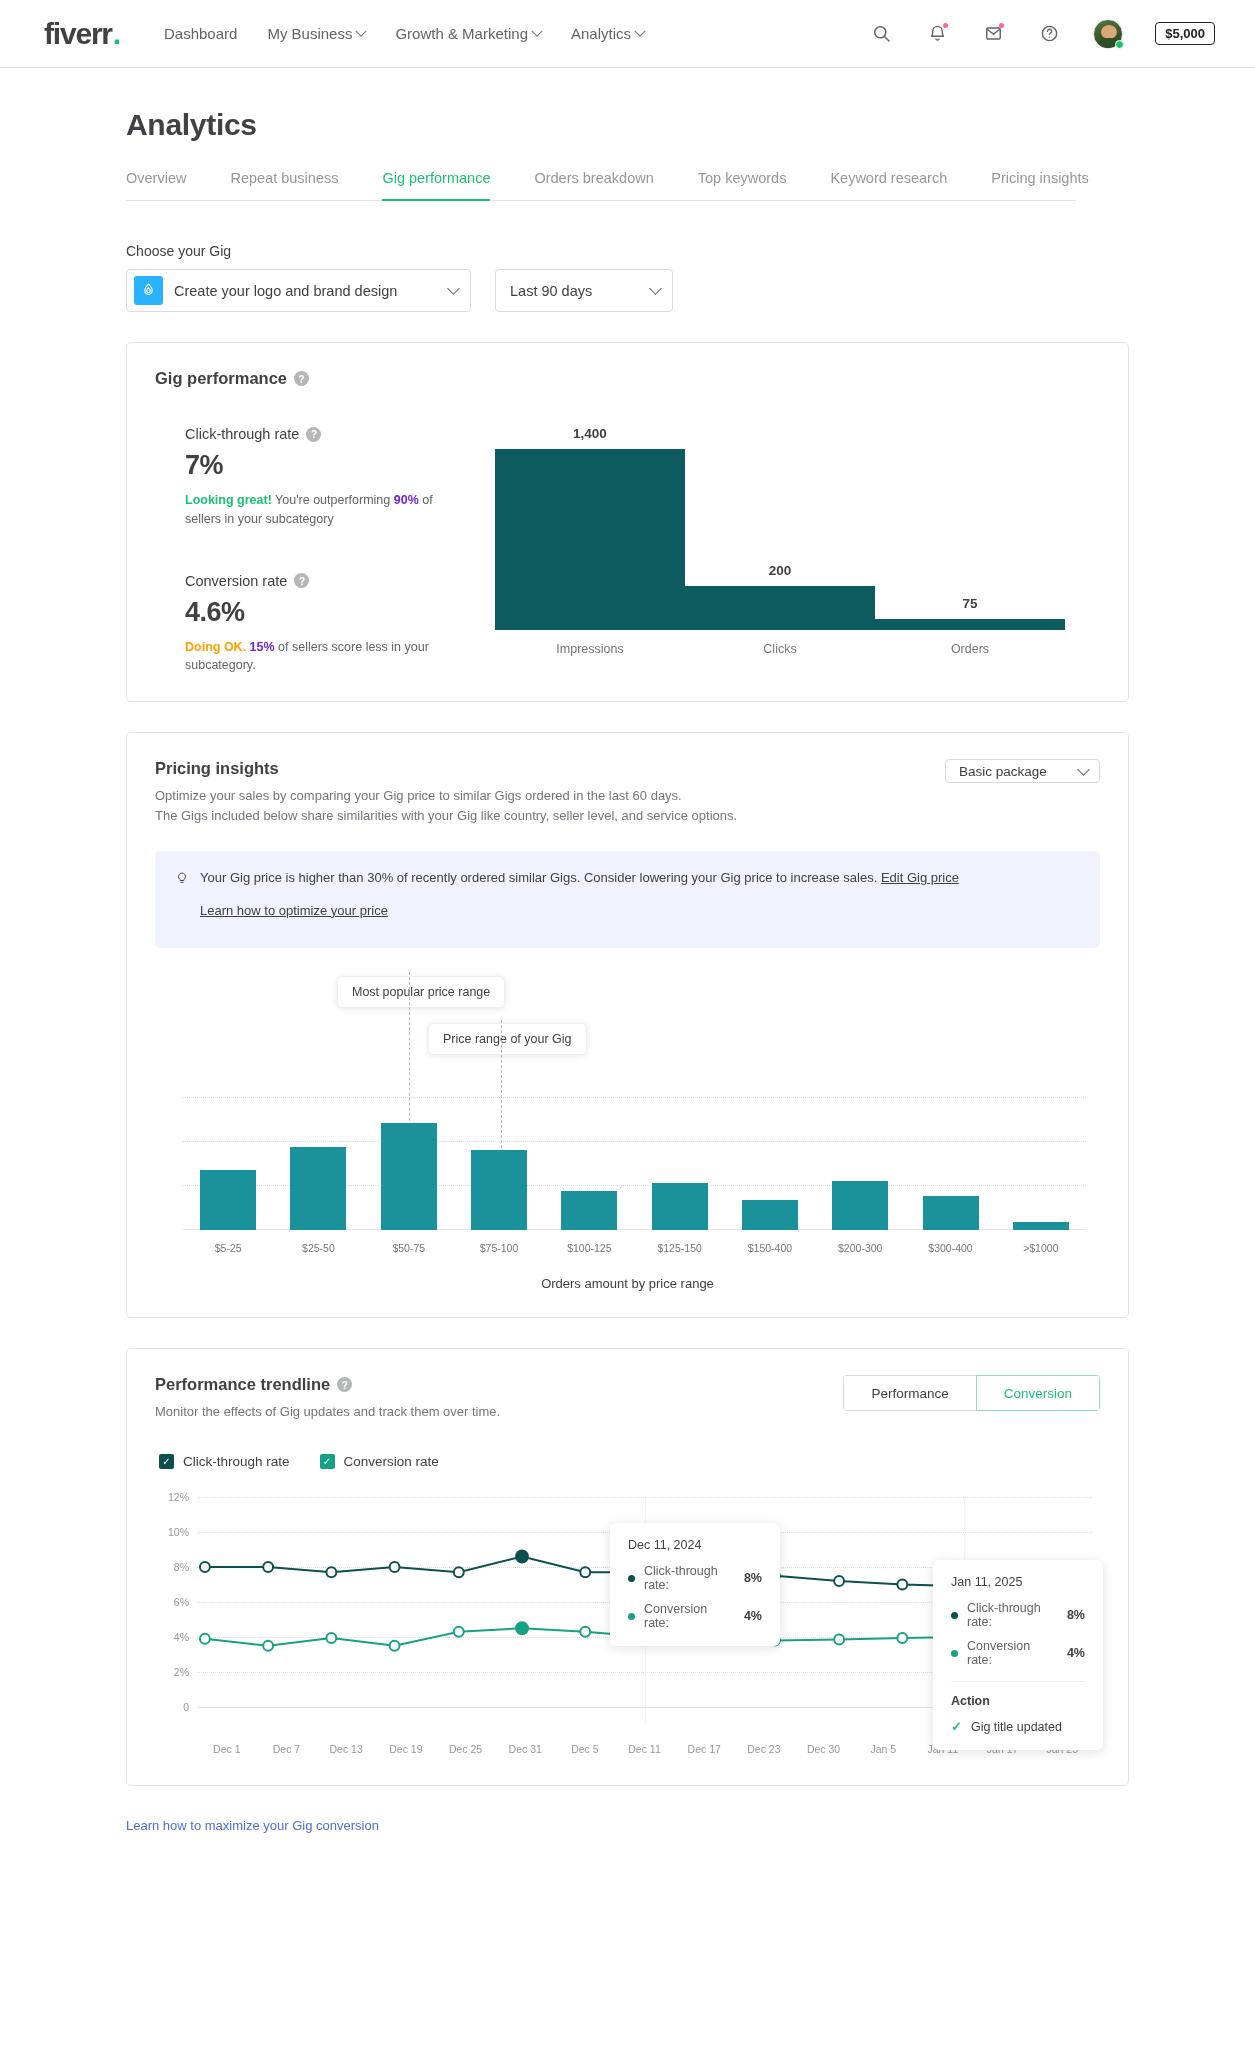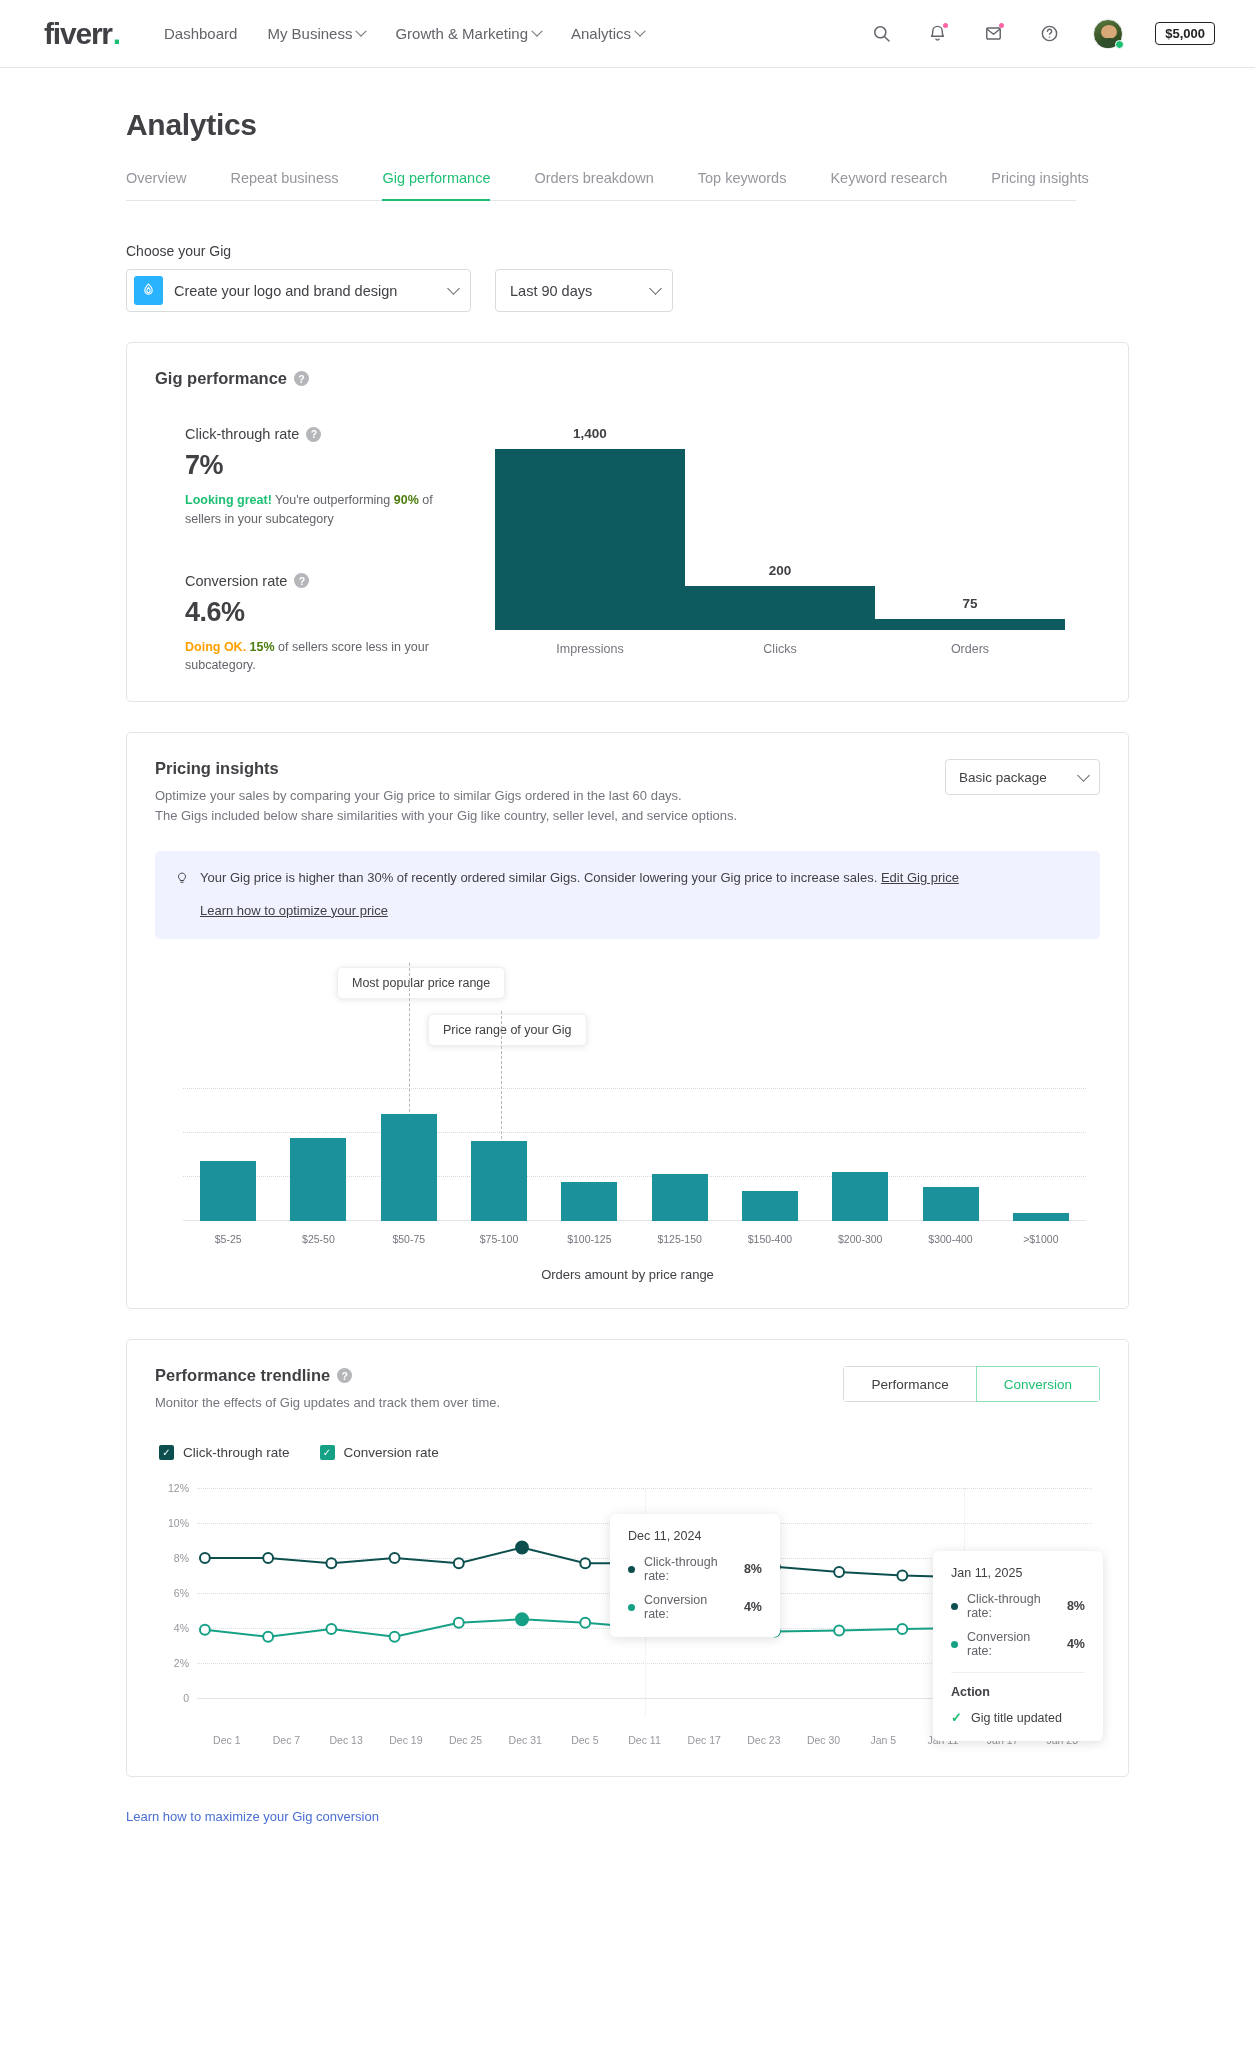--- a/index.html
+++ b/index.html
@@ -209,21 +209,21 @@
     display: flex; align-items: center; gap: 7px;
   }
   .metric-value {
     font-size: 27px; font-weight: 700; color: #404145;
     margin-top: 8px; letter-spacing: -0.5px;
   }
   .metric-note {
     font-size: 12.5px; color: #62646a; margin-top: 10px; line-height: 1.5;
     max-width: 250px;
   }
-  .metric-note b { color: #4d7c0f; font-weight: 700; }
+  .metric-note b { color: #6d28d9; font-weight: 700; }
   .good { color: #1dbf73; font-weight: 700; }
   .ok { color: #ffa000; font-weight: 700; }
   .metric-block-2 { margin-top: 44px; }
 
   
   .funnel {
     flex: 1; position: relative; height: 230px;
     display: flex; align-items: flex-end; justify-content: flex-start;
     padding-left: 10px; gap: 0;
   }
@@ -233,31 +233,31 @@
   }
   .funnel-val {
     font-size: 13.5px; font-weight: 700; color: #404145; margin-bottom: 8px;
   }
   .funnel-bar { width: 100%; background: #0d5b5f; }
   .funnel-cat { font-size: 12.5px; color: #74767e; margin-top: 12px; }
 
   
   .pricing-head { display: flex; align-items: flex-start; }
   .pkg-select {
-    margin-left: auto; width: 155px; height: 36px;
+    margin-left: auto; width: 155px; height: 24px;
     border: 1px solid #dadbdd; border-radius: 4px;
     display: flex; align-items: center; padding: 0 11px 0 13px;
     cursor: pointer; background: #fff;
   }
   .pkg-text { font-size: 13.5px; color: #404145; flex: 1; }
   .notice {
     margin-top: 25px;
     background: #f0f3ff;
     border-radius: 5px;
-    padding: 17px 20px 19px 20px;
+    padding: 17px 20px 28px 20px;
     display: flex; gap: 11px;
   }
   .notice-body { font-size: 13px; color: #404145; line-height: 1.5; }
   .notice a, .link {
     color: #404145; text-decoration: underline; cursor: pointer;
   }
   .notice .learn {
     display: inline-block; margin-top: 13px;
     color: #404145; text-decoration: underline; cursor: pointer;
   }

